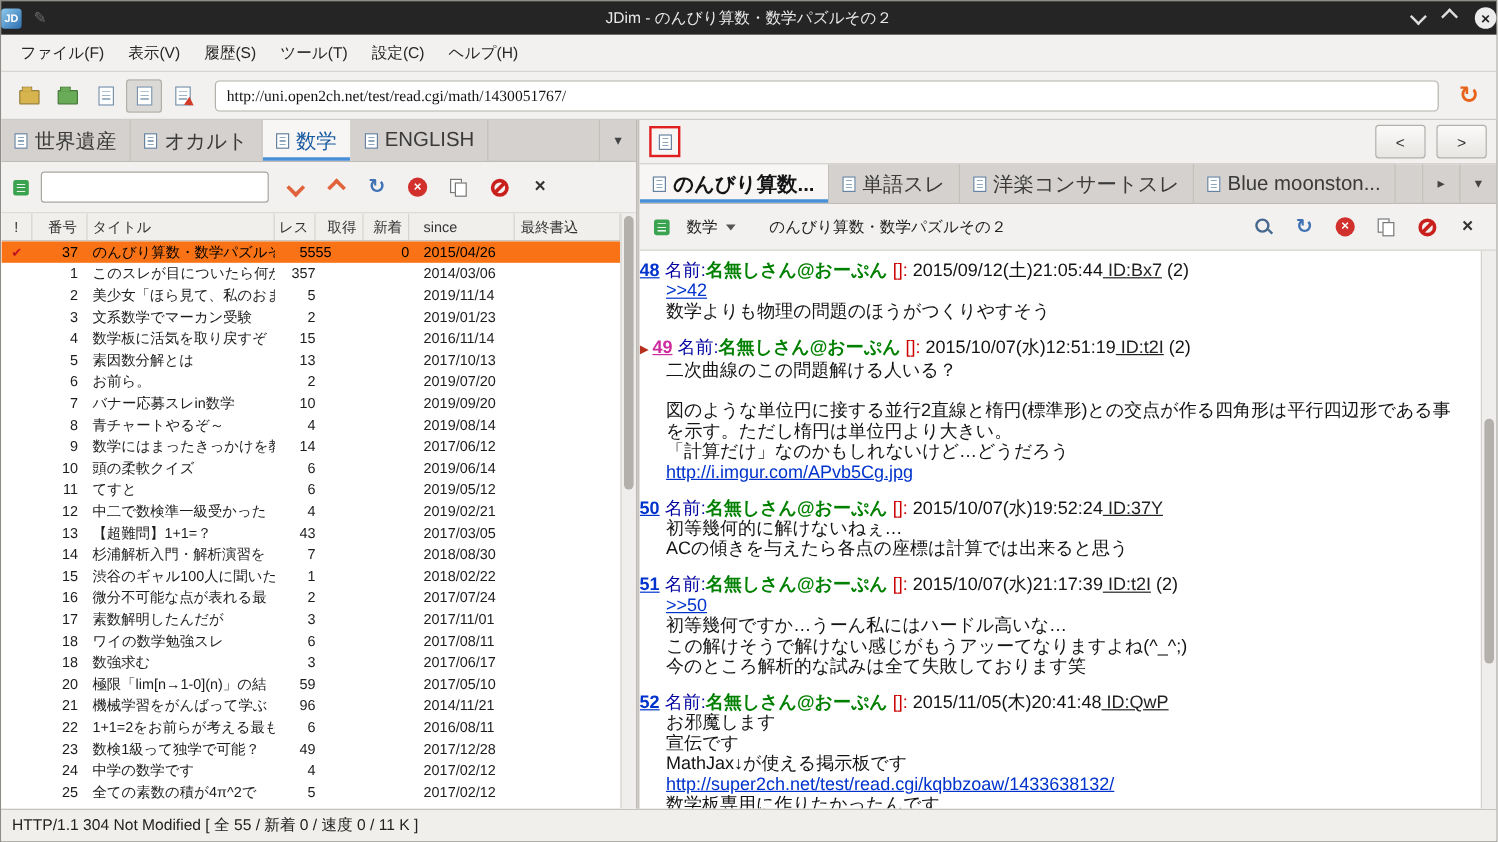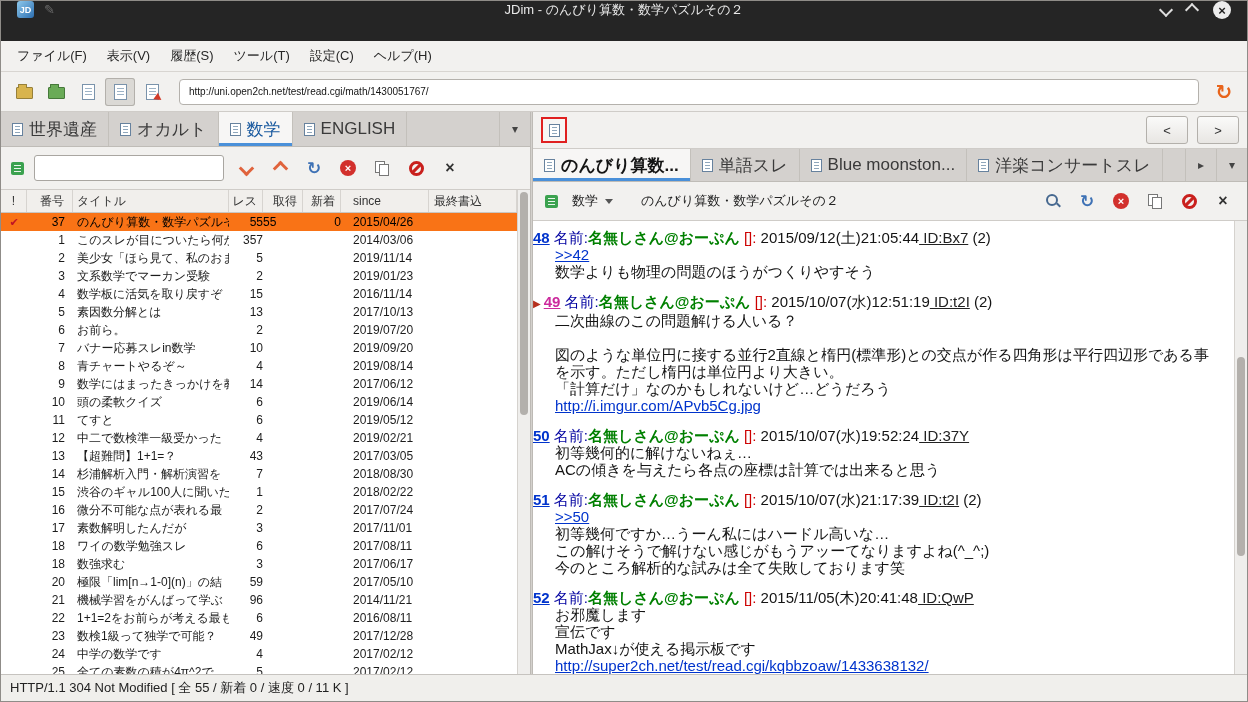--- a/index.html
+++ b/index.html
@@ -4,21 +4,21 @@
 <style>
   html,body{margin:0;padding:0}
   body{
     width:1248px;height:702px;overflow:hidden;
     font-family:"Liberation Sans","DejaVu Sans",sans-serif;
     background:#efeeec;color:#1a1a1a;
   }
   .window{display:flex;flex-direction:column;width:1248px;height:702px;box-sizing:border-box;border:1px solid #8f8c88}
 
   
-  .titlebar{height:40px;min-height:28px;background:#252525;display:flex;align-items:flex-start;padding:0 16px;box-sizing:border-box}
+  .titlebar{height:28px;min-height:28px;background:#252525;display:flex;align-items:center;padding:0 0;box-sizing:border-box}
   .tb-group{display:flex;align-items:center;gap:10px;min-width:110px}
   .tb-group.right{justify-content:flex-end;gap:16px}
   .app-icon{width:17px;height:17px;border-radius:3px;background:linear-gradient(135deg,#8ec9ec,#2d6fb1);
     color:#fff;font-size:9px;font-weight:bold;display:flex;align-items:center;justify-content:center}
   .pen-icon{color:#6b6b6b;font-size:13px}
   .pen-icon::before{content:'✎'}
   .title-text{flex:1;text-align:center;color:#e9e9e9;font-size:13px;white-space:nowrap;overflow:hidden}
   .chev{display:inline-block;width:8px;height:8px;border-style:solid}
   .chev.light{border-color:#dedede;border-width:0 2px 2px 0}
   .chev.down{transform:rotate(45deg)}
@@ -36,21 +36,21 @@
   .tool-btn.active{background:#dbd9d5;box-shadow:inset 0 0 0 1px #b3b0ab}
   .icon-folder-yellow,.icon-folder-green{width:17px;height:12px;border-radius:1px;position:relative;margin-top:3px;box-sizing:border-box}
   .icon-folder-yellow{background:#d8b44e;border:1px solid #97803a}
   .icon-folder-green{background:#6aab57;border:1px solid #46793a}
   .icon-folder-yellow::before,.icon-folder-green::before{content:'';position:absolute;top:-4px;left:1px;width:7px;height:3px;background:inherit;border:1px solid;border-color:inherit;border-bottom:none;border-radius:1px 1px 0 0}
   .icon-document,.icon-document-red-arrow{width:13px;height:16px;background:#fff;border:1px solid #7a93ab;position:relative;box-sizing:border-box}
   .icon-document::before,.icon-document-red-arrow::before{content:'';position:absolute;left:2px;right:2px;top:3px;height:9px;
     background:repeating-linear-gradient(to bottom,#9db3c6 0 1px,transparent 1px 3px)}
   .icon-document-red-arrow::after{content:'';position:absolute;right:-4px;bottom:-3px;width:0;height:0;
     border-top:4px solid transparent;border-bottom:4px solid transparent;border-left:7px solid #d23b2a;transform:rotate(35deg)}
-  .url-input{flex:1;height:24px;margin:0 10px;border:1px solid #b4b1ac;border-radius:4px;padding:0 9px;font-size:10px;color:#141414;background:#fff;outline:none;font-family:Liberation Sans, sans-serif}
+  .url-input{flex:1;height:24px;margin:0 10px;border:1px solid #b4b1ac;border-radius:4px;padding:0 9px;font-size:13px;color:#141414;background:#fff;outline:none;font-family:Liberation Serif, serif}
   .go-btn{width:30px;height:28px;display:flex;align-items:center;justify-content:center;color:#e8641b;font-size:20px;font-weight:bold}
   .go-btn::before{content:'↻'}
 
   
   .main{flex:1;display:flex;overflow:hidden}
   .left-panel{width:529px;min-width:529px;display:flex;flex-direction:column;overflow:hidden;background:#fff}
   .splitter{width:3px;background:#d4d1cd;border-left:1px solid #bdbab5;border-right:1px solid #bdbab5;box-sizing:border-box}
   .right-panel{flex:1;display:flex;flex-direction:column;overflow:hidden;background:#fff}
 
   
@@ -537,25 +537,25 @@
             <div class="tab active bold">
               <span class="page-icon"></span>
               <span class="tab-label">のんびり算数...</span>
             </div>
             <div class="tab">
               <span class="page-icon"></span>
               <span class="tab-label">単語スレ</span>
             </div>
             <div class="tab">
               <span class="page-icon"></span>
+              <span class="tab-label">洋楽コンサートスレ</span>
+            </div>
+            <div class="tab">
+              <span class="page-icon"></span>
               <span class="tab-label">Blue moonston...</span>
-            </div>
-            <div class="tab">
-              <span class="page-icon"></span>
-              <span class="tab-label">洋楽コンサートスレ</span>
             </div>
           </span>
         <span class="flex1"></span>
         <span class="tab-side-btn glyph-tri-right"></span>
         <span class="tab-side-btn glyph-tri-down"></span>
       </div>
       <div class="thread-toolbar">
         <span class="board-icon"></span>
         <span class="board-select">
           <span>数学</span>

